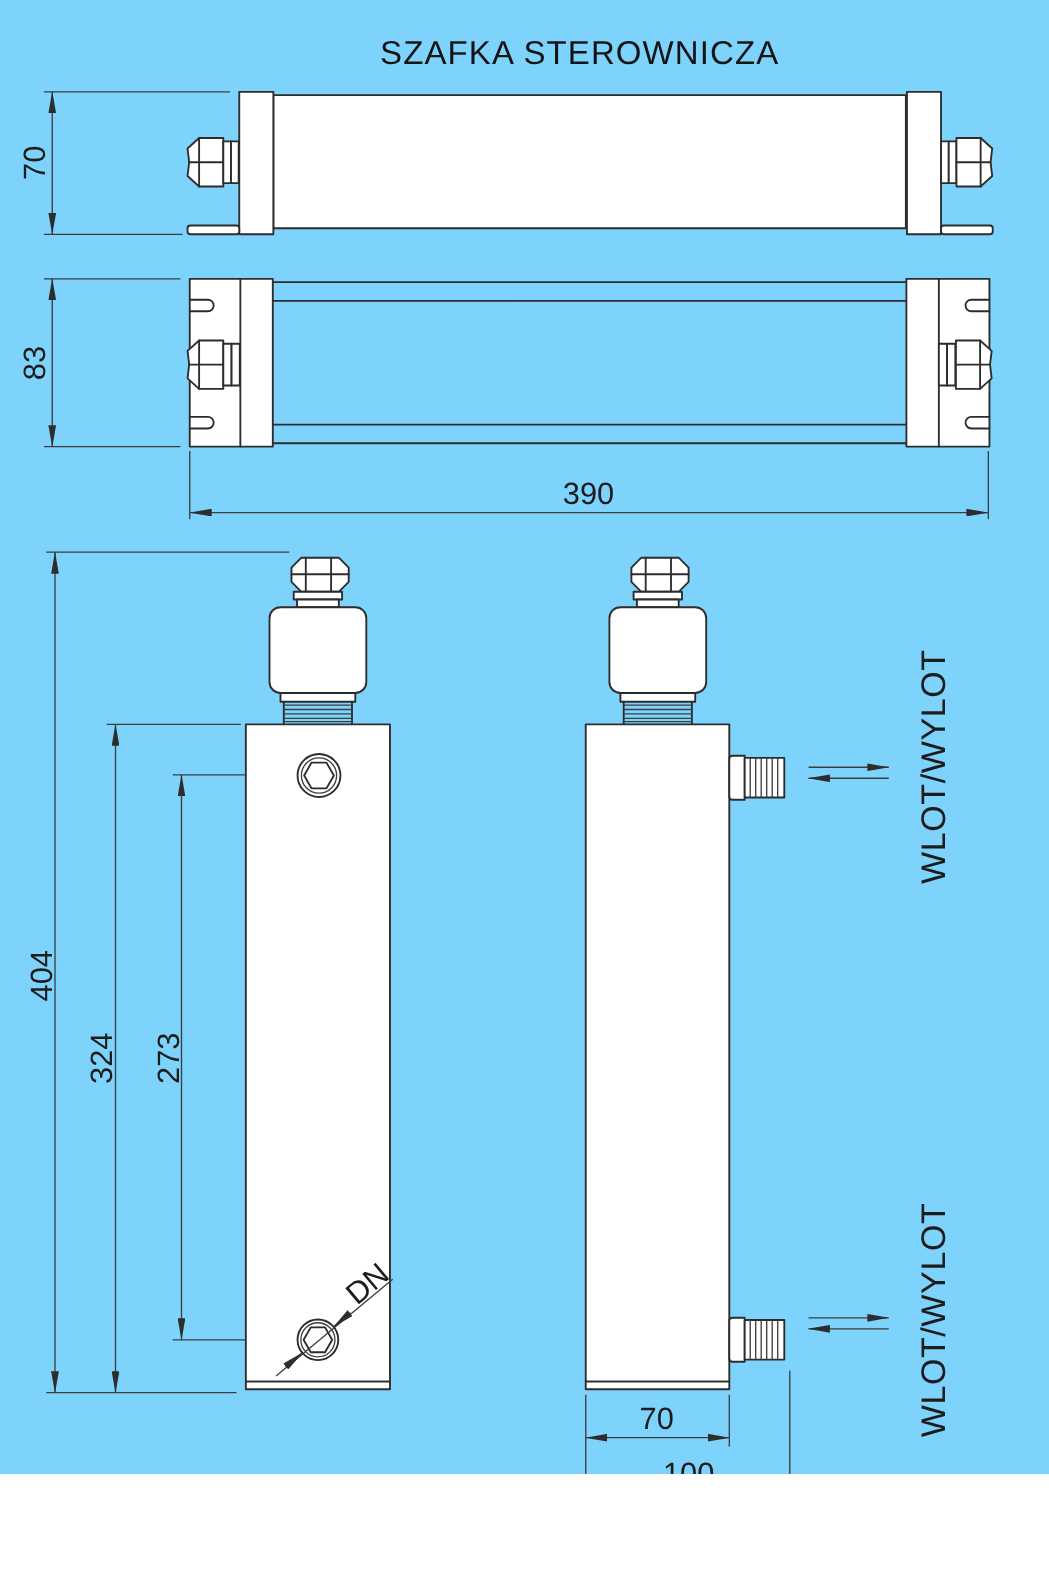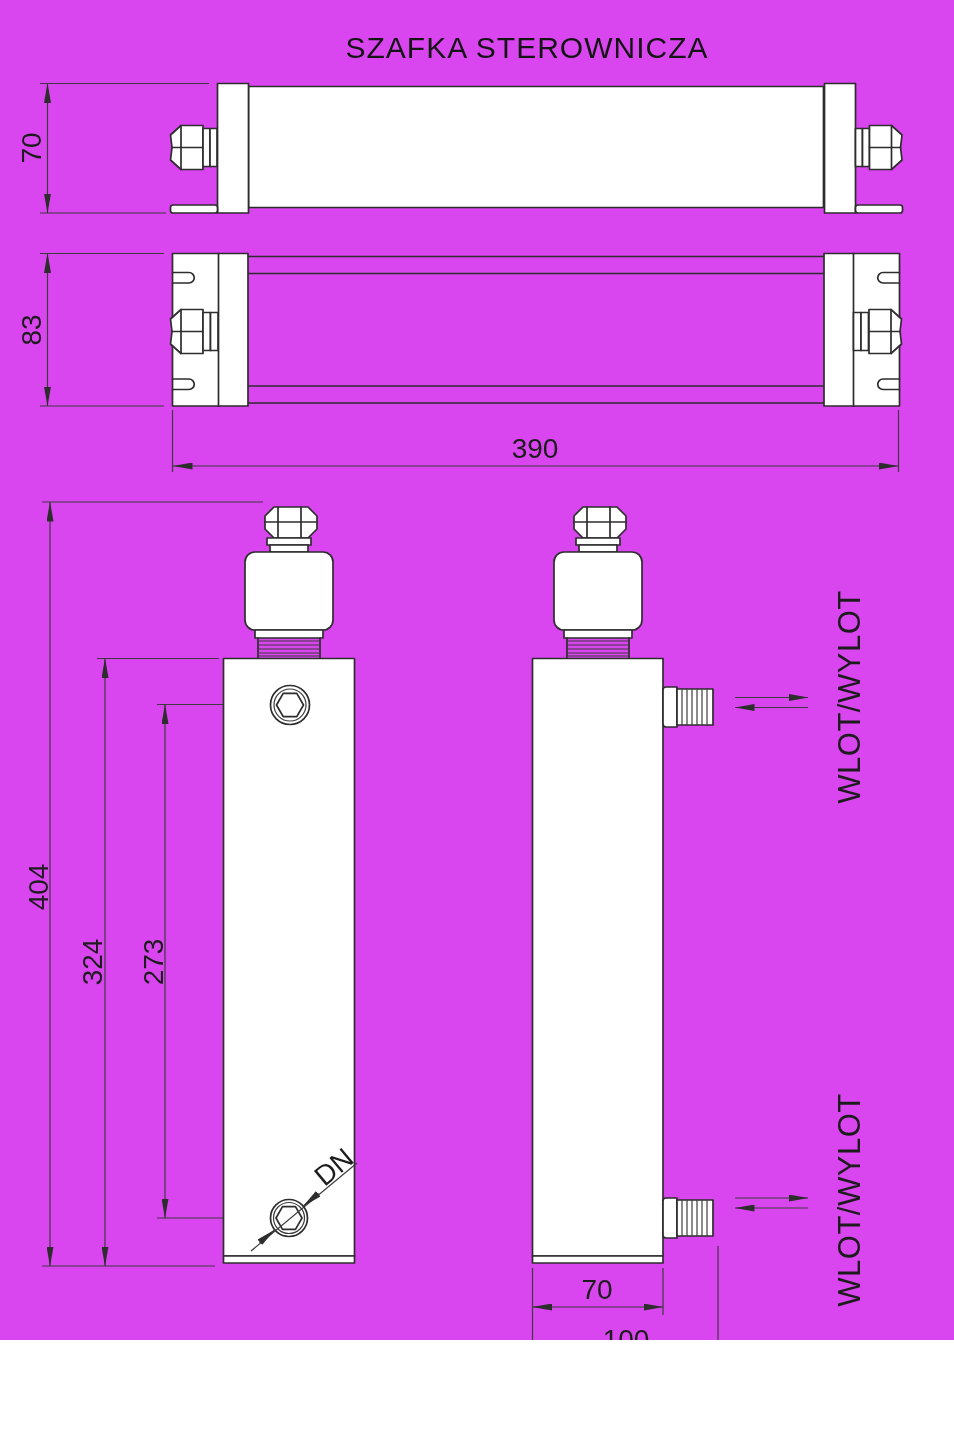--- a/index.html
+++ b/index.html
@@ -1,16 +1,16 @@
 <!DOCTYPE html>
 <html><head>
 <meta charset="utf-8">
 <style>
   html,body{margin:0;padding:0;background:#ffffff;}
-  #canvas{position:relative;width:954px;height:1340px;background:#d946ef;overflow:hidden;
+  #canvas{position:relative;width:954px;height:1340px;background:#7dd3fc;overflow:hidden;
           font-family:"Liberation Sans", sans-serif;}
   svg{position:absolute;left:0;top:0;}
   .obj{fill:none;stroke:#2d2d2d;stroke-width:1.7;stroke-linejoin:round;stroke-linecap:round;}
   .objf{fill:#ffffff;stroke:#2d2d2d;stroke-width:1.7;stroke-linejoin:round;}
   .thin{fill:none;stroke:#3c3c3c;stroke-width:1.2;}
   .dim{fill:none;stroke:#3c3c3c;stroke-width:1.2;}
   .dimtxt{fill:#1c1c1c;font-size:28px;}
   .title{fill:#141414;font-size:30px;letter-spacing:1px;}
   .flowtxt{fill:#1c1c1c;font-size:31px;letter-spacing:0.5px;}
   text{font-family:"Liberation Sans", sans-serif;}

